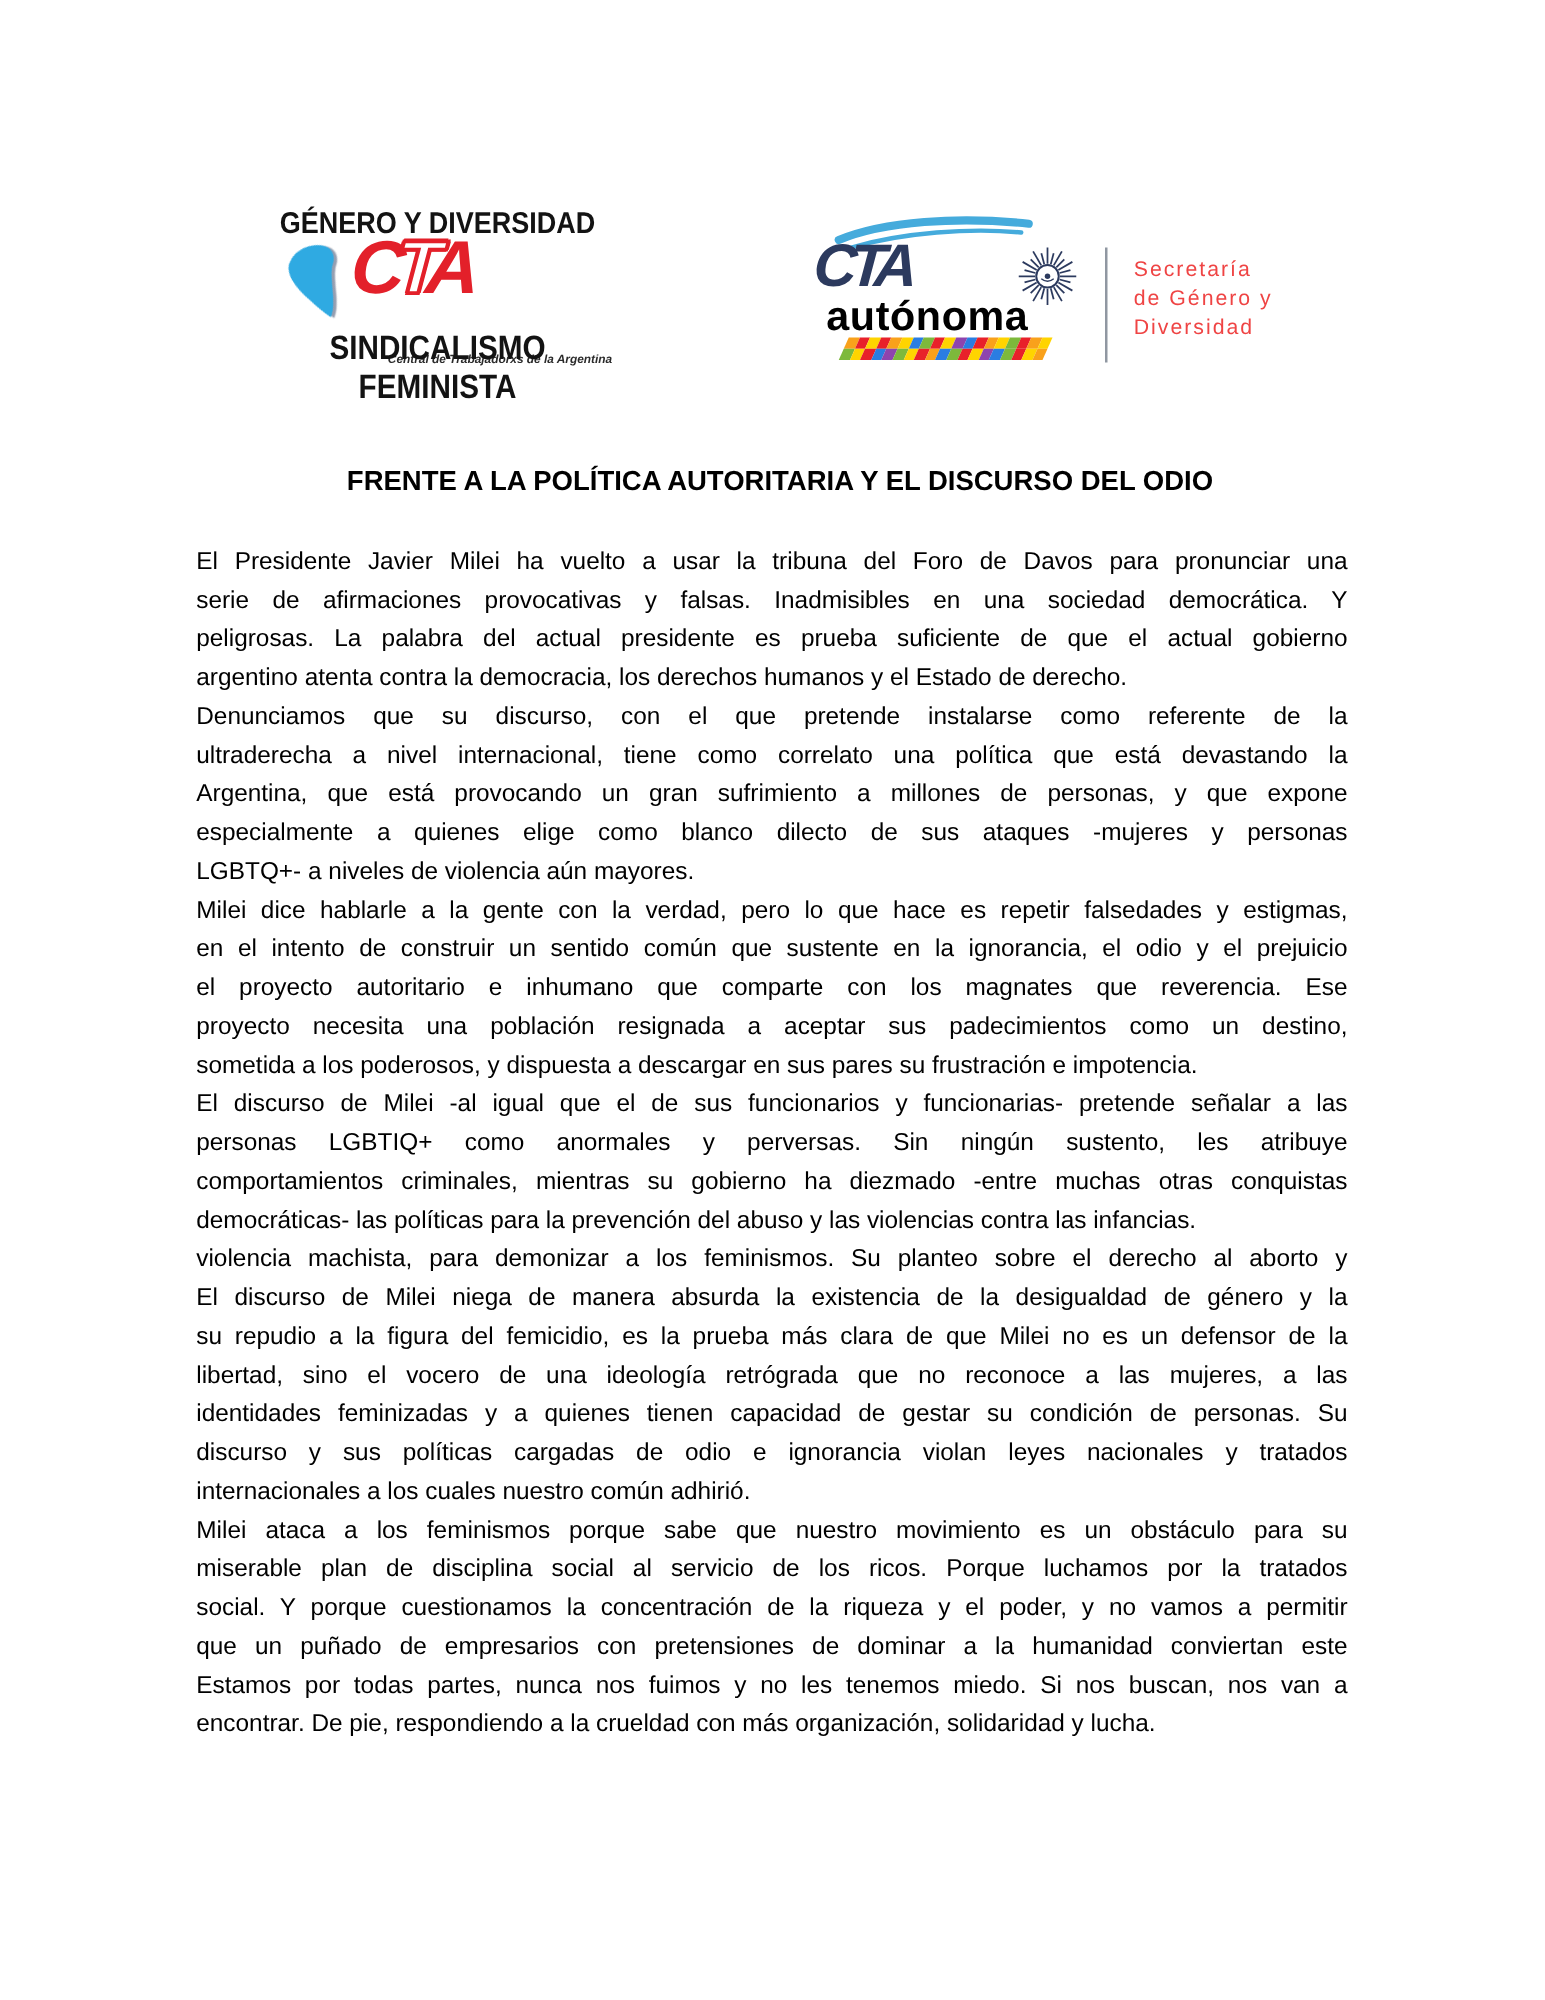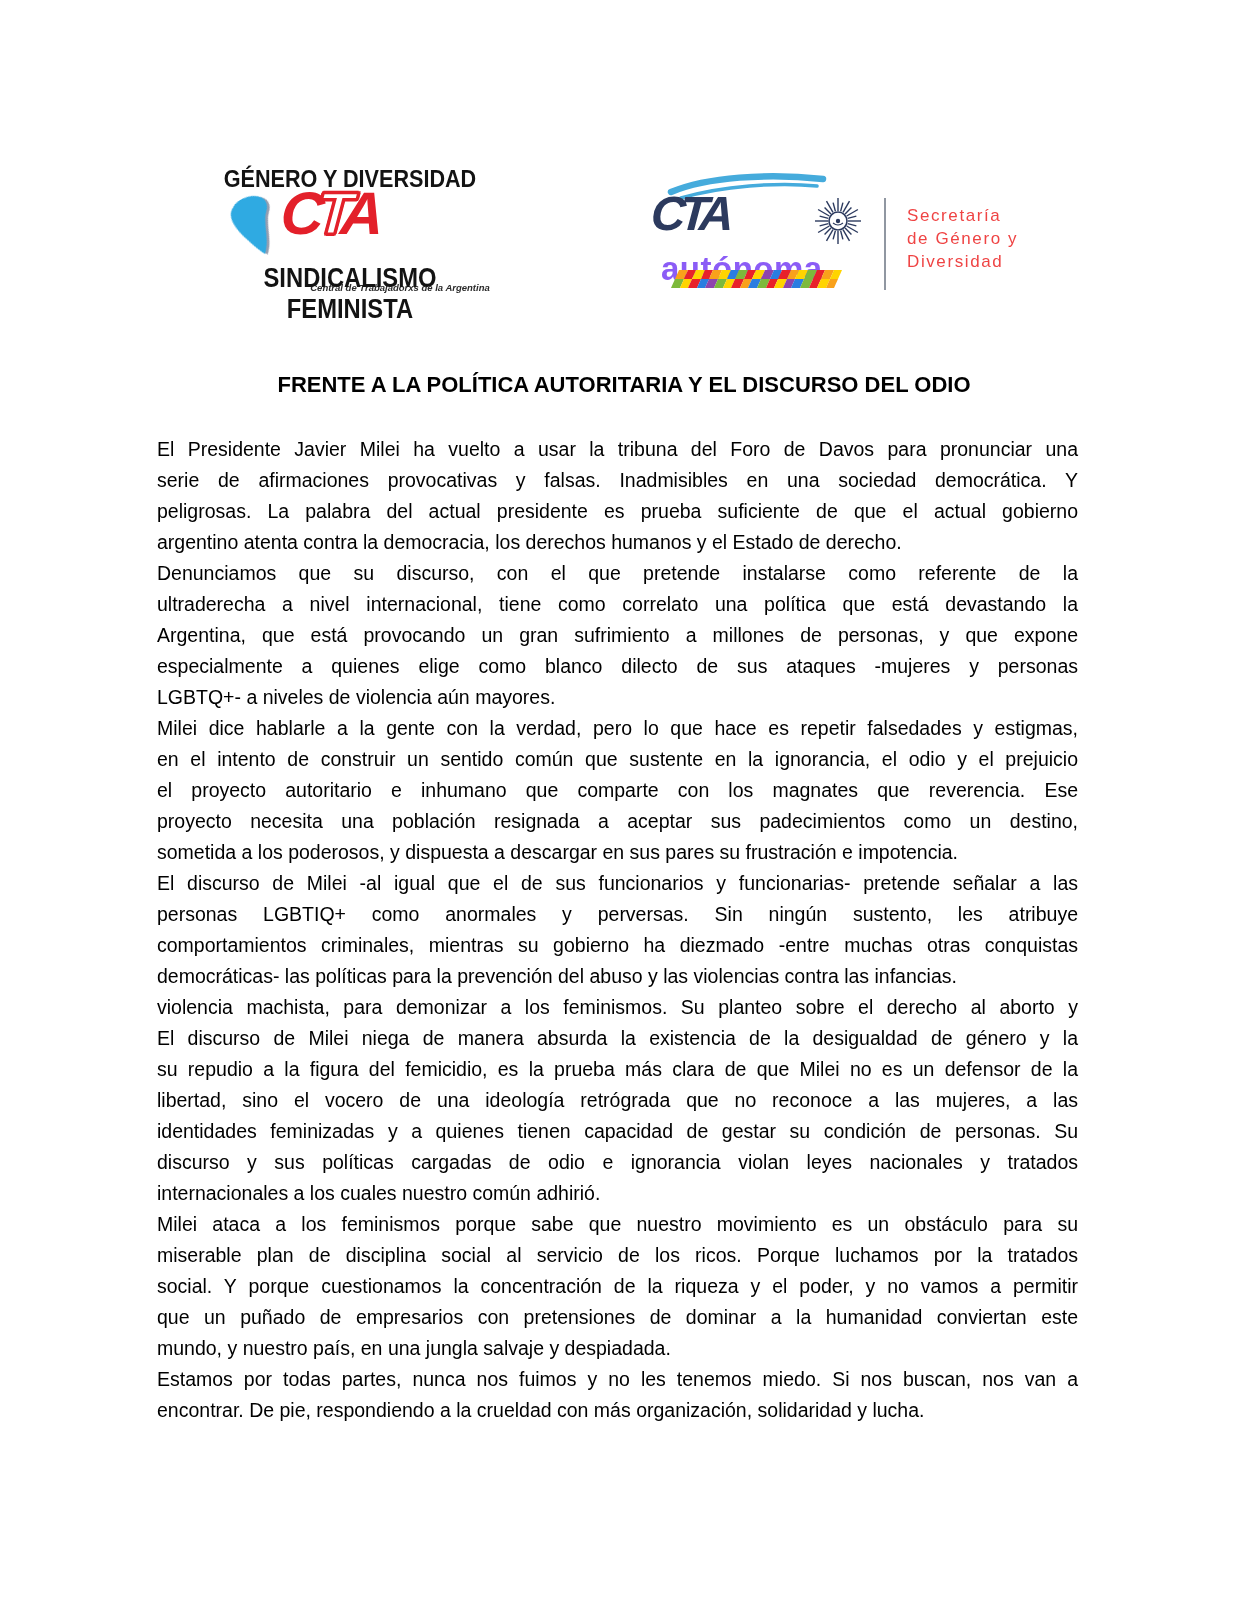--- a/index.html
+++ b/index.html
@@ -25,22 +25,22 @@
            font-size:27px;font-weight:900;color:#131313;transform:scaleX(0.88);
            word-spacing:9px;}
 
   
   .logo-right{position:absolute;left:645px;top:172px;width:445px;height:130px;}
   .swoosh{position:absolute;left:22px;top:0;}
   .cta-navy{position:absolute;left:6px;top:16px;font-style:italic;font-weight:900;
             font-size:48px;line-height:52px;color:#2c3a5e;letter-spacing:-6px;
             transform:skewX(-4deg);}
   .sun{position:absolute;left:168px;top:24px;}
-  .autonoma{position:absolute;left:16px;top:78px;font-size:33px;font-weight:bold;
-            color:#8b5cf6;letter-spacing:.5px;}
+  .autonoma{position:absolute;left:16px;top:62px;font-size:33px;font-weight:bold;
+            color:#000000;letter-spacing:.5px;}
   .stripe{position:absolute;left:30px;top:98px;transform:skewX(-24deg);}
   .srow{display:flex;height:9px;}
   .cell{width:8.6px;height:9px;display:inline-block;}
   .v-divider{position:absolute;left:239px;top:26px;width:2px;height:92px;background:#9097a1;}
   .secretaria{position:absolute;left:262px;top:32px;font-size:17px;line-height:23px;
             letter-spacing:1.6px;color:#ef4444;}
 
   
   .doc-title{position:absolute;top:372px;left:0;width:100%;margin:0;text-align:center;
             font-size:22px;font-weight:bold;color:#000;padding-left:16px;}
@@ -205,21 +205,20 @@
         <div class="line">libertad, sino el vocero de una ideología retrógrada que no reconoce a las mujeres, a las</div>
         <div class="line">identidades feminizadas y a quienes tienen capacidad de gestar su condición de personas. Su</div>
         <div class="line">discurso y sus políticas cargadas de odio e ignorancia violan leyes nacionales y tratados</div>
         <div class="line last">internacionales a los cuales nuestro común adhirió.</div>
       </div>
     <div class="para">
         <div class="line">Milei ataca a los feminismos porque sabe que nuestro movimiento es un obstáculo para su</div>
         <div class="line">miserable plan de disciplina social al servicio de los ricos. Porque luchamos por la tratados</div>
         <div class="line">social. Y porque cuestionamos la concentración de la riqueza y el poder, y no vamos a permitir</div>
         <div class="line">que un puñado de empresarios con pretensiones de dominar a la humanidad conviertan este</div>
-        <div class="line last">mundo, y nuestro país, en una jungla salvaje y despiadada.</div>
       </div>
     <div class="para">
         <div class="line">Estamos por todas partes, nunca nos fuimos y no les tenemos miedo. Si nos buscan, nos van a</div>
         <div class="line last">encontrar. De pie, respondiendo a la crueldad con más organización, solidaridad y lucha.</div>
       </div>
   </main>
 
 </div>
 
 </body></html>

